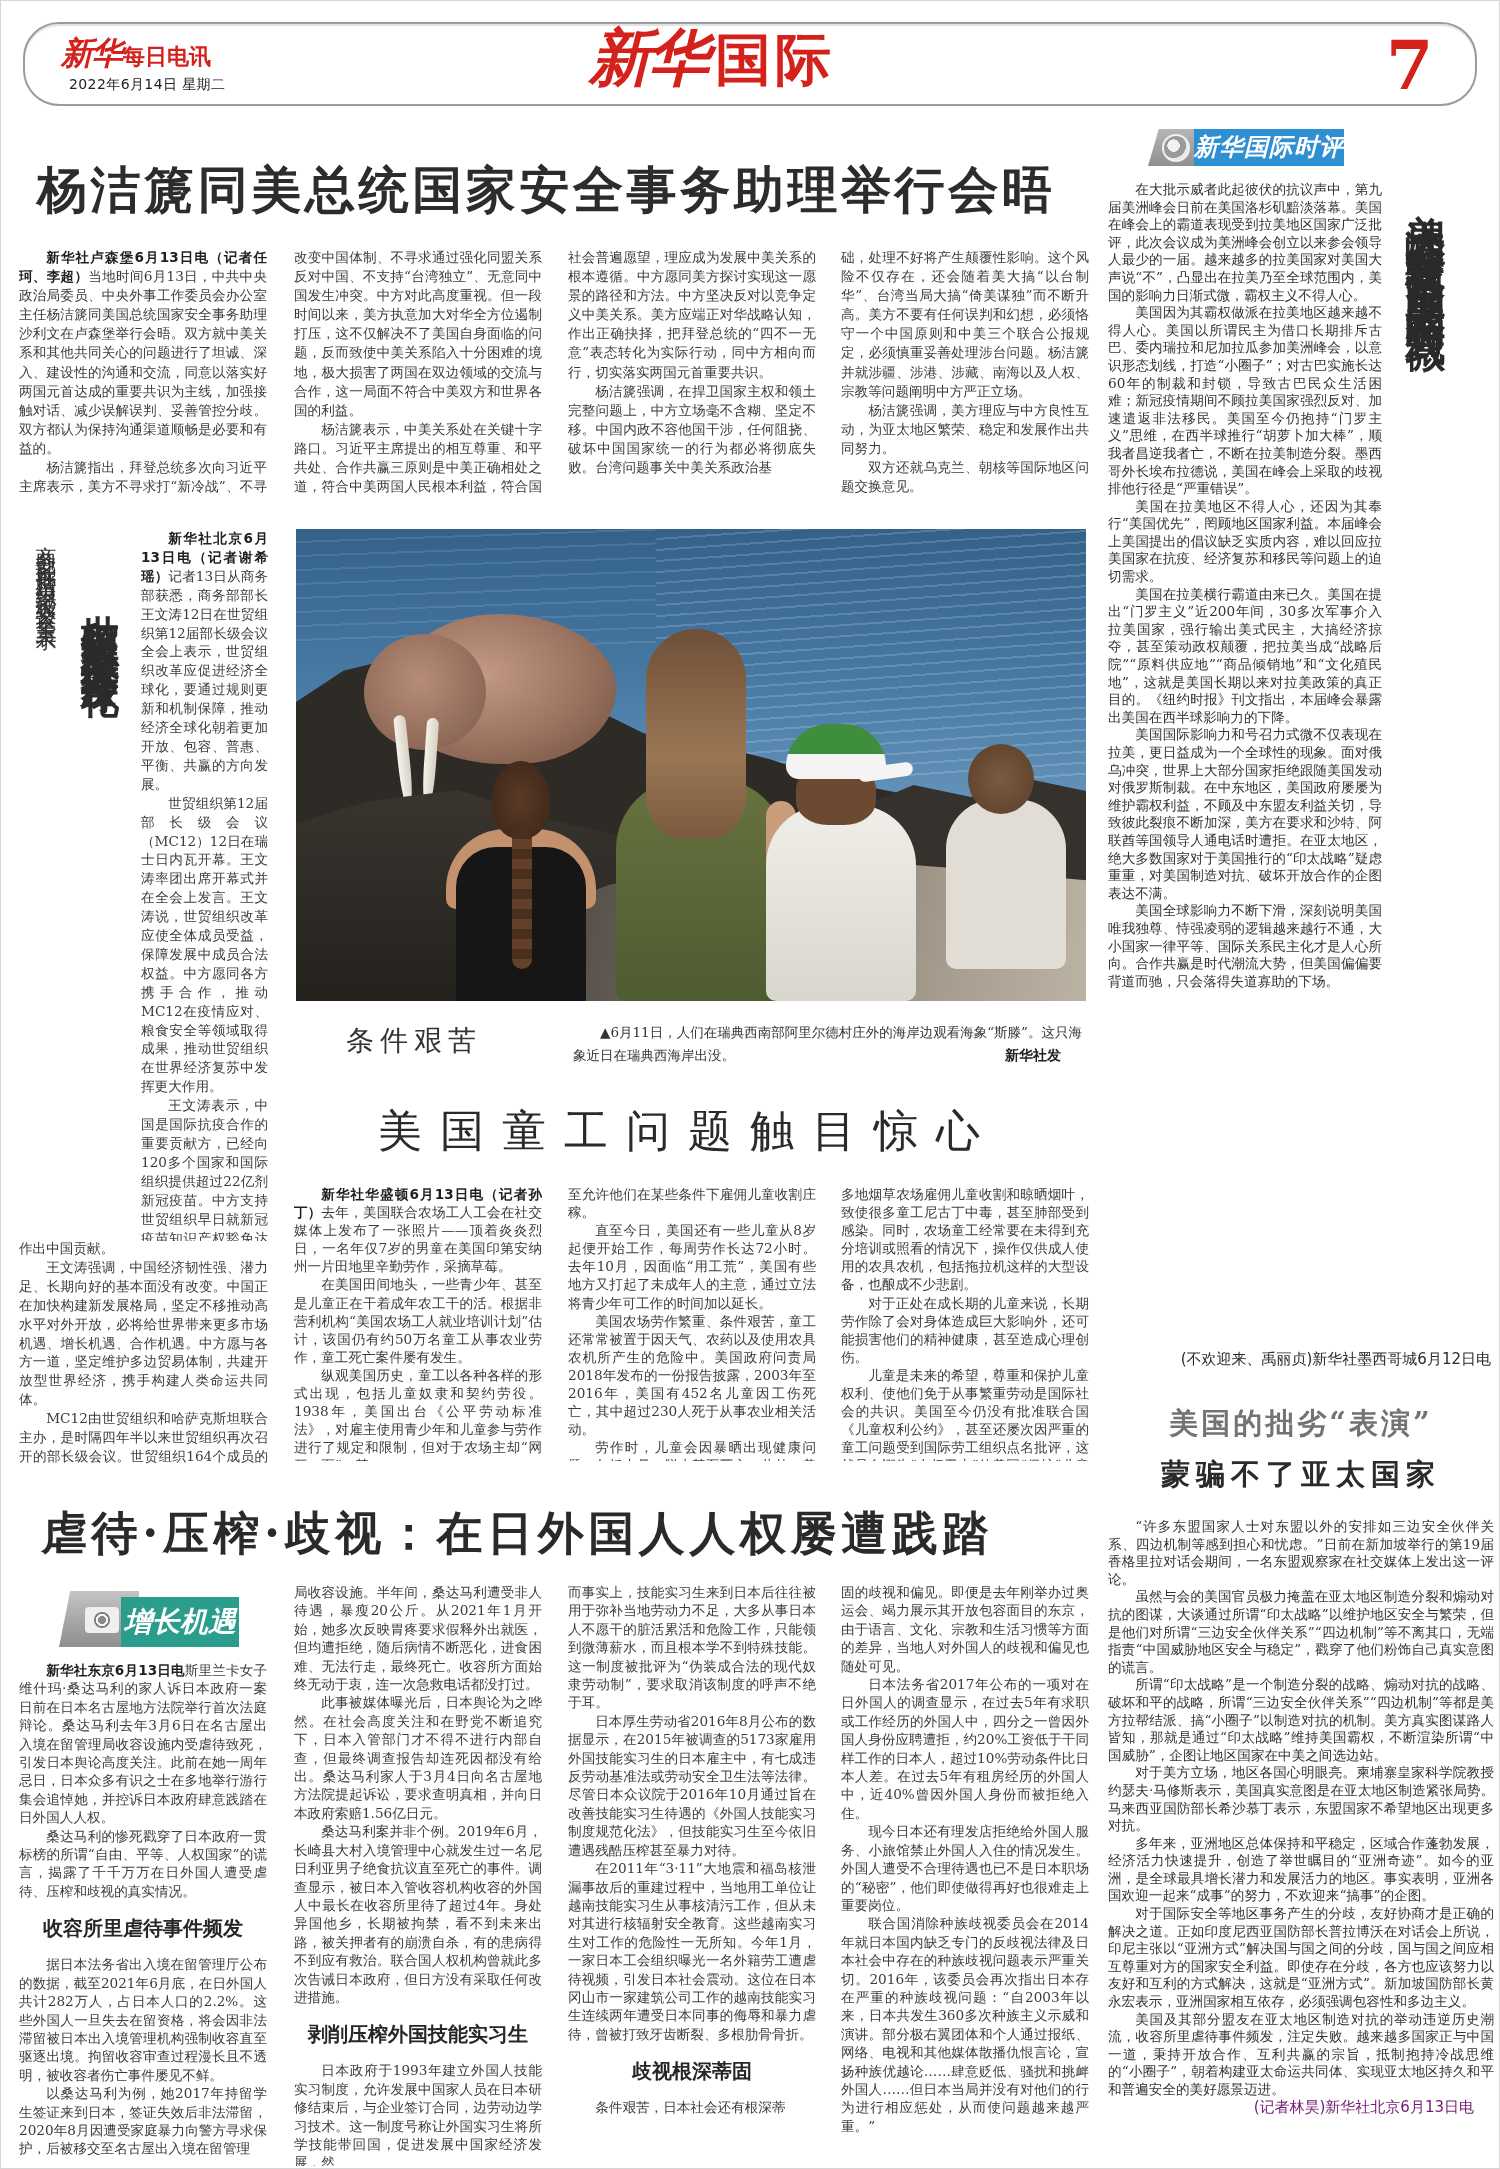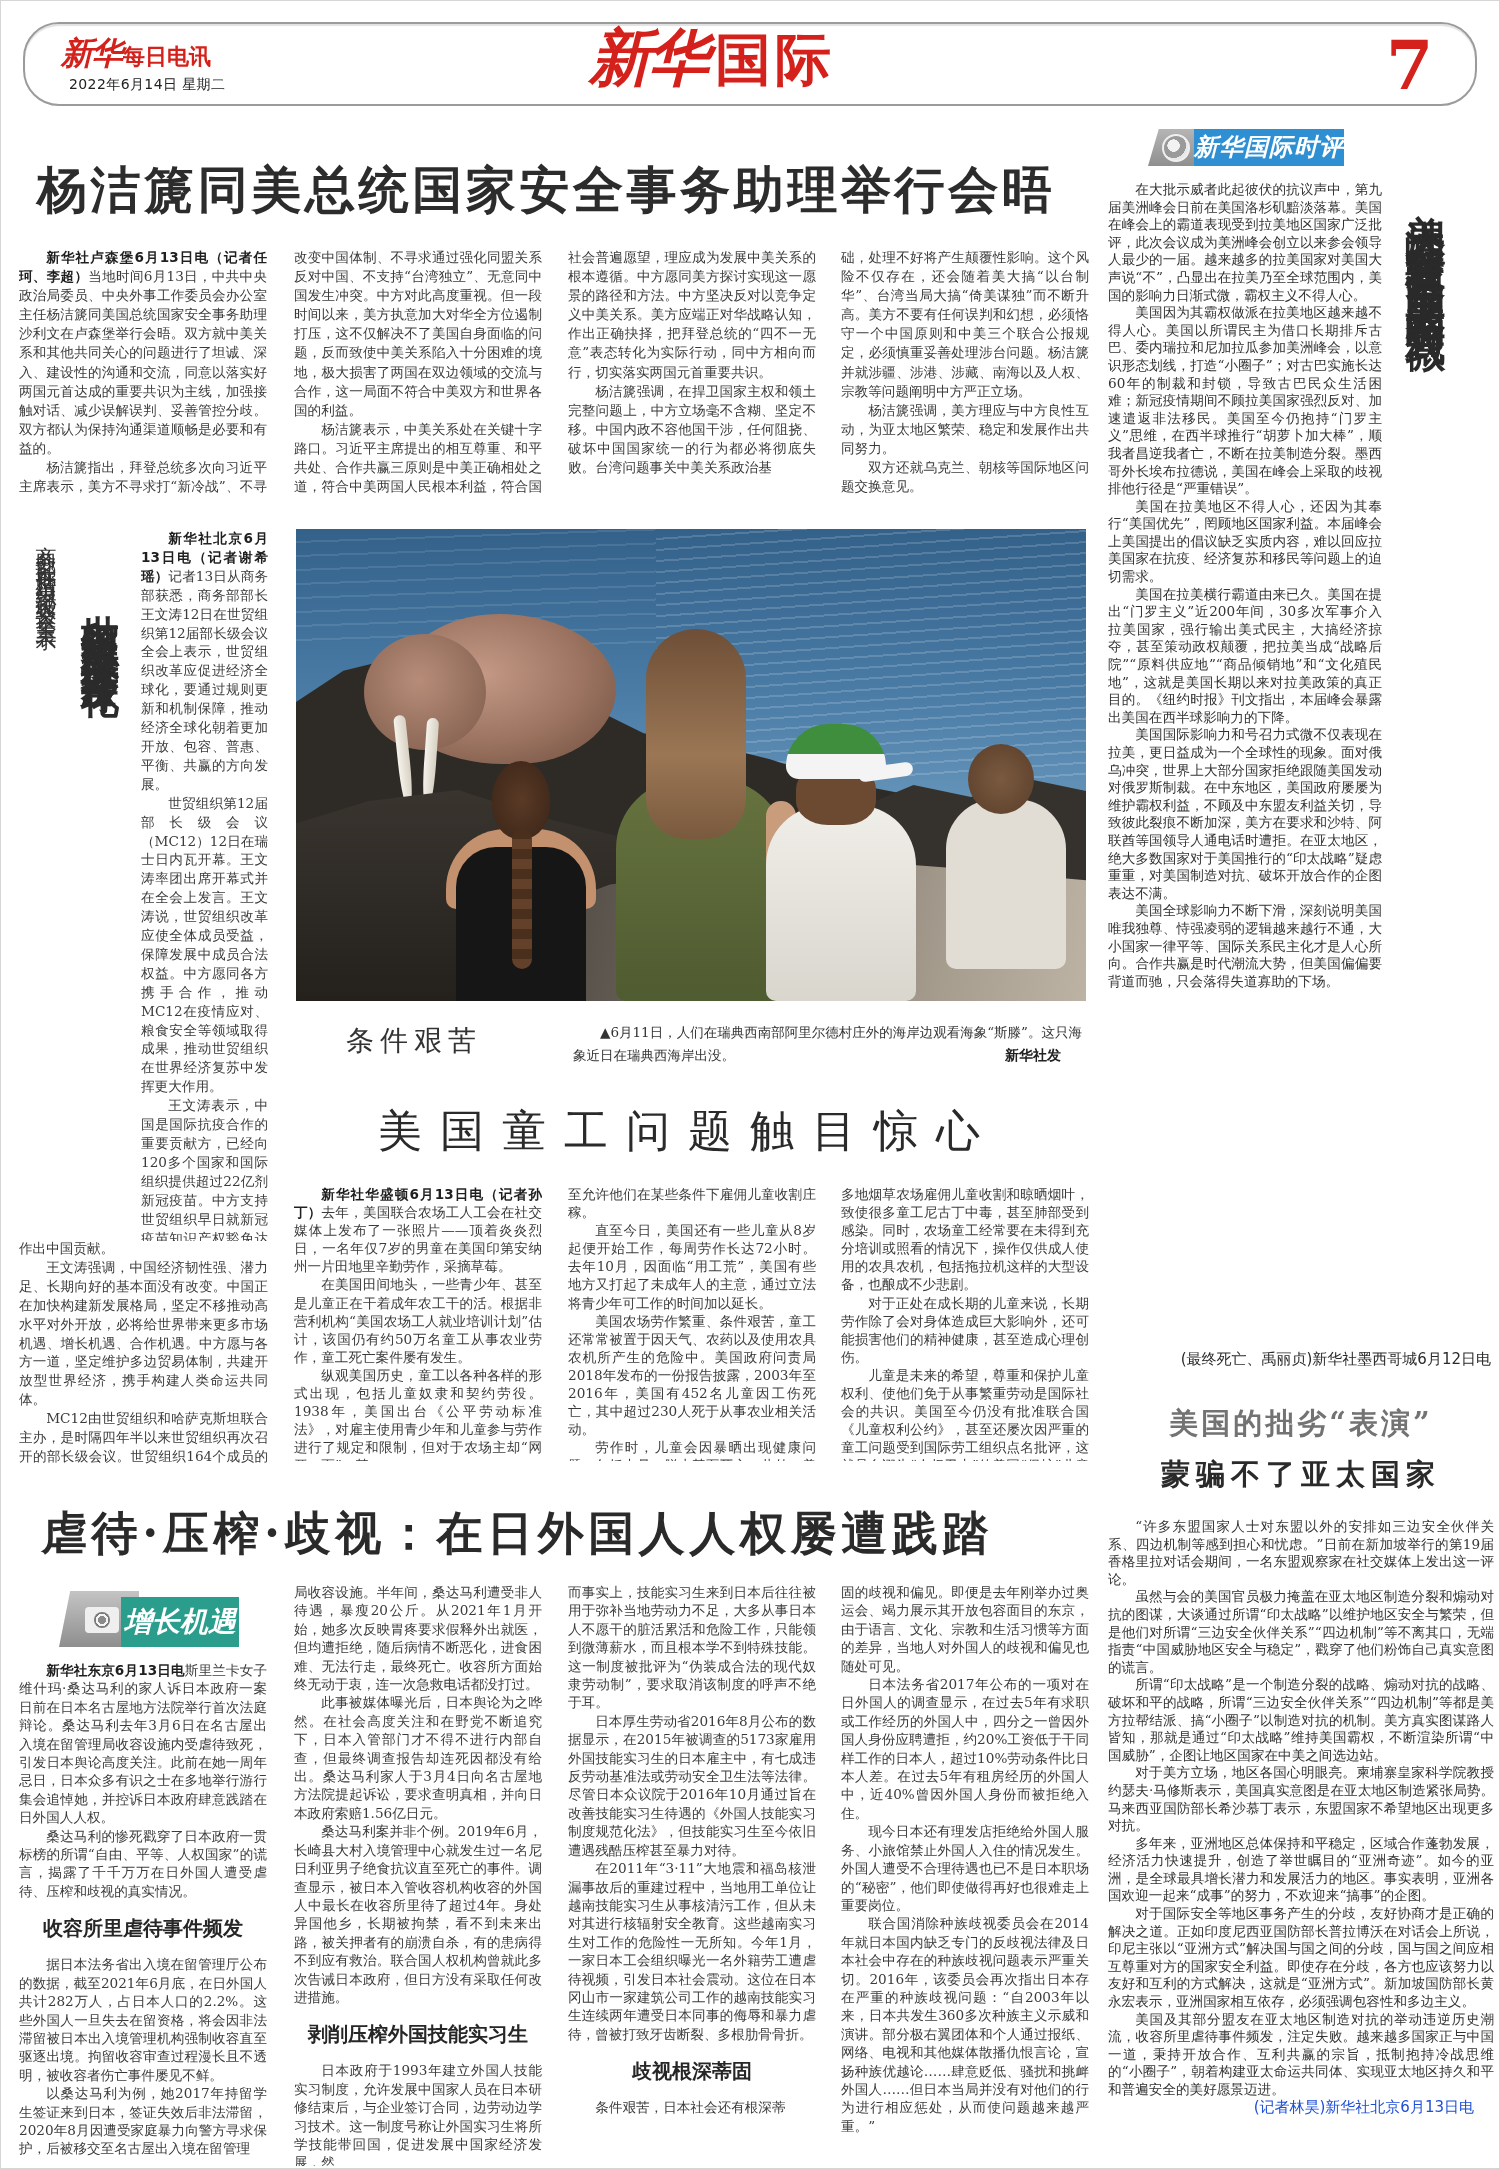--- a/index.html
+++ b/index.html
@@ -83,21 +83,21 @@
   .comm-a { left:1107px; top:180px; width:386px; height:1168px; font-size:13.6px; line-height:17.6px; color:#333; text-align:justify; overflow:hidden; }
   .comm-a p { margin:0; text-indent:2em; }
   .vt-float { float:right; width:112px; height:800px; }
   .vt-title { writing-mode:vertical-rl; font-size:40px; letter-spacing:7.5px; line-height:44px; font-weight:bold; color:#2a2a2a; margin-left:22px; }
   .byline-a { right:8px; top:1349px; font-family:"DejaVu Sans","Liberation Sans",sans-serif; font-size:15px; color:#2a2a2a; white-space:nowrap; }
 
   .ap-hl1 { left:1107px; top:1403px; width:386px; text-align:center; font-size:29px; letter-spacing:3px; line-height:38px; font-weight:bold; color:#737373; white-space:nowrap; }
   .ap-hl2 { left:1107px; top:1454px; width:386px; text-align:center; font-size:29px; letter-spacing:6px; line-height:38px; font-weight:bold; color:#2a2a2a; white-space:nowrap; }
   .comm-b { left:1107px; top:1517px; width:386px; height:645px; font-size:13.6px; line-height:17.6px; color:#333; text-align:justify; overflow:hidden; }
   .comm-b p { margin:0; text-indent:2em; }
-  .byline-b { float:right; font-family:"DejaVu Sans","Liberation Sans",sans-serif; font-size:15px; color:#1d4ed8; text-indent:0; margin-right:20px; }
+  .byline-b { float:right; font-family:"DejaVu Sans","Liberation Sans",sans-serif; font-size:15px; color:#701a75; text-indent:0; margin-right:20px; }
 
   
   .jp-hl { left:40px; top:1503px; font-size:46px; letter-spacing:4.6px; line-height:58px; font-weight:bold; color:#2a2a2a; white-space:nowrap; }
   .badge-obs { left:58px; top:1590px; width:180px; height:56px; }
   .badge-obs .gray { position:absolute; left:0; top:0; width:80px; height:56px; background:linear-gradient(180deg,#c4c4c4,#8e8e8e); clip-path:polygon(14% 0,100% 0,100% 100%,0 100%); }
   .badge-obs .cam { position:absolute; left:26px; top:16px; width:34px; height:26px; background:#efefef; border-radius:4px; }
   .badge-obs .cam-lens { position:absolute; left:35px; top:21px; width:16px; height:16px; border-radius:50%; background:radial-gradient(circle,#8a8a8a 0 35%,#f4f4f4 36% 55%,#7a7a7a 56%); }
   .badge-obs .teal { position:absolute; left:62px; top:6px; width:118px; height:50px; background:#2a9d8c; color:#fff; font-family:"DejaVu Sans","Liberation Sans",sans-serif; font-style:italic; font-weight:bold; font-size:28px; line-height:50px; text-align:center; }
   .jp-col1 { left:18px; top:1660px; width:248px; height:505px; line-height:18.4px; }
   .jp-col { top:1582px; width:248px; height:583px; line-height:18.4px; }
@@ -208,21 +208,21 @@
     <div class="vt-float">
       <div class="vt-title">美洲峰会黯淡落幕凸显美国影响力式微</div>
     </div>
     <p>在大批示威者此起彼伏的抗议声中，第九届美洲峰会日前在美国洛杉矶黯淡落幕。美国在峰会上的霸道表现受到拉美地区国家广泛批评，此次会议成为美洲峰会创立以来参会领导人最少的一届。越来越多的拉美国家对美国大声说“不”，凸显出在拉美乃至全球范围内，美国的影响力日渐式微，霸权主义不得人心。</p>
     <p>美国因为其霸权做派在拉美地区越来越不得人心。美国以所谓民主为借口长期排斥古巴、委内瑞拉和尼加拉瓜参加美洲峰会，以意识形态划线，打造“小圈子”；对古巴实施长达60年的制裁和封锁，导致古巴民众生活困难；新冠疫情期间不顾拉美国家强烈反对、加速遣返非法移民。美国至今仍抱持“门罗主义”思维，在西半球推行“胡萝卜加大棒”，顺我者昌逆我者亡，不断在拉美制造分裂。墨西哥外长埃布拉德说，美国在峰会上采取的歧视排他行径是“严重错误”。</p>
     <p>美国在拉美地区不得人心，还因为其奉行“美国优先”，罔顾地区国家利益。本届峰会上美国提出的倡议缺乏实质内容，难以回应拉美国家在抗疫、经济复苏和移民等问题上的迫切需求。</p>
     <p>美国在拉美横行霸道由来已久。美国在提出“门罗主义”近200年间，30多次军事介入拉美国家，强行输出美式民主，大搞经济掠夺，甚至策动政权颠覆，把拉美当成“战略后院”“原料供应地”“商品倾销地”和“文化殖民地”，这就是美国长期以来对拉美政策的真正目的。《纽约时报》刊文指出，本届峰会暴露出美国在西半球影响力的下降。</p>
     <p>美国国际影响力和号召力式微不仅表现在拉美，更日益成为一个全球性的现象。面对俄乌冲突，世界上大部分国家拒绝跟随美国发动对俄罗斯制裁。在中东地区，美国政府屡屡为维护霸权利益，不顾及中东盟友利益关切，导致彼此裂痕不断加深，美方在要求和沙特、阿联酋等国领导人通电话时遭拒。在亚太地区，绝大多数国家对于美国推行的“印太战略”疑虑重重，对美国制造对抗、破坏开放合作的企图表达不满。</p>
     <p>美国全球影响力不断下滑，深刻说明美国唯我独尊、恃强凌弱的逻辑越来越行不通，大小国家一律平等、国际关系民主化才是人心所向。合作共赢是时代潮流大势，但美国偏偏要背道而驰，只会落得失道寡助的下场。</p>
   </div>
-  <div class="abs byline-a">(最终死亡、禹丽贞)新华社墨西哥城6月12日电</div>
+  <div class="abs byline-a">(不欢迎来、禹丽贞)新华社墨西哥城6月12日电</div>
 
   <div class="abs ap-hl1">美国的拙劣“表演”</div>
   <div class="abs ap-hl2">蒙骗不了亚太国家</div>
   <div class="abs comm-b">
     <p>“许多东盟国家人士对东盟以外的安排如三边安全伙伴关系、四边机制等感到担心和忧虑。”日前在新加坡举行的第19届香格里拉对话会期间，一名东盟观察家在社交媒体上发出这一评论。</p>
     <p>虽然与会的美国官员极力掩盖在亚太地区制造分裂和煽动对抗的图谋，大谈通过所谓“印太战略”以维护地区安全与繁荣，但是他们对所谓“三边安全伙伴关系”“四边机制”等不离其口，无端指责“中国威胁地区安全与稳定”，戳穿了他们粉饰自己真实意图的谎言。</p>
     <p>所谓“印太战略”是一个制造分裂的战略、煽动对抗的战略、破坏和平的战略，所谓“三边安全伙伴关系”“四边机制”等都是美方拉帮结派、搞“小圈子”以制造对抗的机制。美方真实图谋路人皆知，那就是通过“印太战略”维持美国霸权，不断渲染所谓“中国威胁”，企图让地区国家在中美之间选边站。</p>
     <p>对于美方立场，地区各国心明眼亮。柬埔寨皇家科学院教授约瑟夫·马修斯表示，美国真实意图是在亚太地区制造紧张局势。马来西亚国防部长希沙慕丁表示，东盟国家不希望地区出现更多对抗。</p>
     <p>多年来，亚洲地区总体保持和平稳定，区域合作蓬勃发展，经济活力快速提升，创造了举世瞩目的“亚洲奇迹”。如今的亚洲，是全球最具增长潜力和发展活力的地区。事实表明，亚洲各国欢迎一起来“成事”的努力，不欢迎来“搞事”的企图。</p>
     <p>对于国际安全等地区事务产生的分歧，友好协商才是正确的解决之道。正如印度尼西亚国防部长普拉博沃在对话会上所说，印尼主张以“亚洲方式”解决国与国之间的分歧，国与国之间应相互尊重对方的国家安全利益。即使存在分歧，各方也应该努力以友好和互利的方式解决，这就是“亚洲方式”。新加坡国防部长黄永宏表示，亚洲国家相互依存，必须强调包容性和多边主义。</p>

